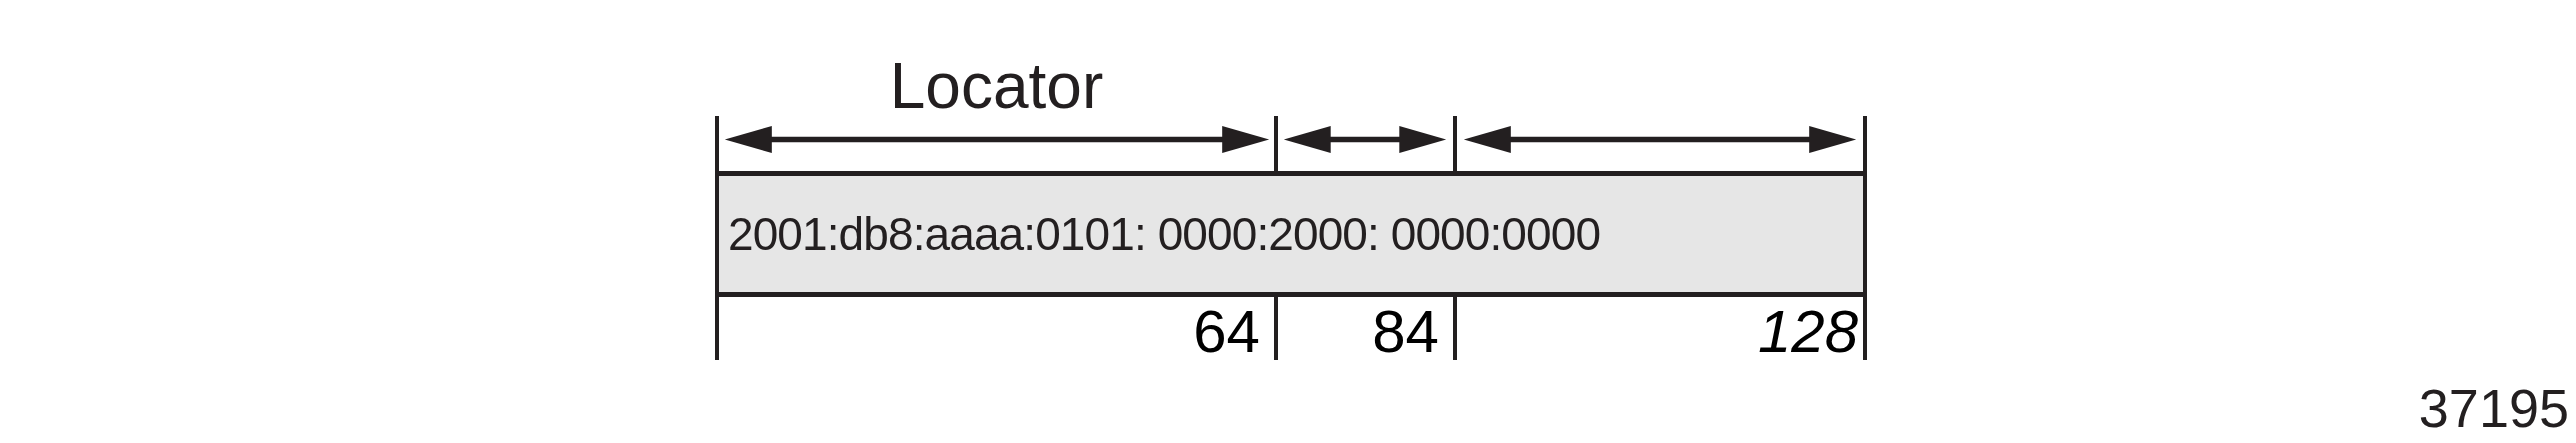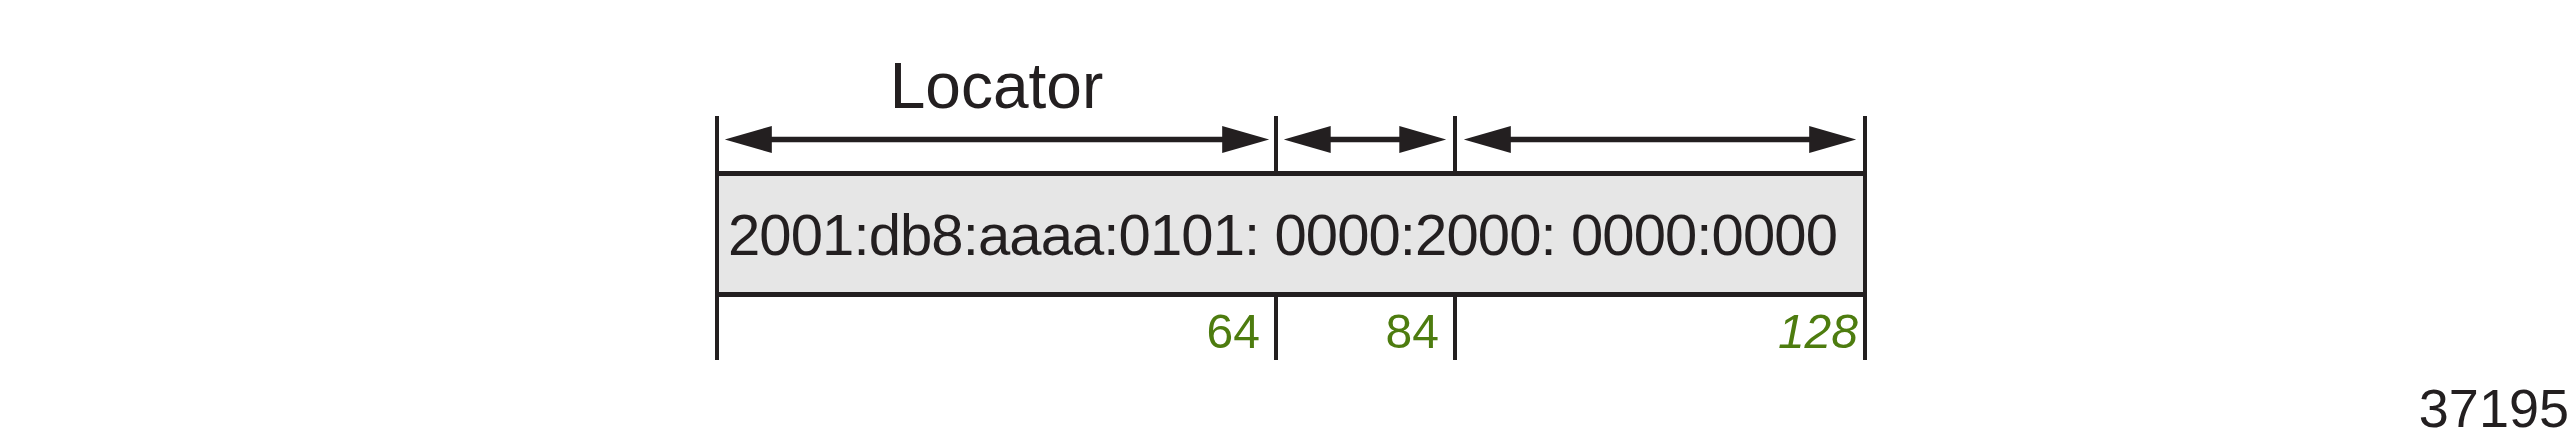--- a/index.html
+++ b/index.html
@@ -47,36 +47,36 @@
     height: 126px;
     box-sizing: border-box;
     background: #e6e6e6;
     border: 5.4px solid #231f20;
     border-left-width: 4.5px;
     border-right-width: 4.5px;
     display: flex;
     align-items: center;
   }
   .sid-address {
-    font-size: 58px;
+    font-size: 46px;
     letter-spacing: -0.9px;
     padding-left: 9px;
     white-space: nowrap;
     color: #231f20;
   }
 
   
   .bit-num {
     position: absolute;
     top: 302px;
     height: 60px;
     line-height: 60px;
-    font-size: 48px;
+    font-size: 60px;
     text-align: right;
-    color: #4d7c0f;
+    color: #000000;
   }
 
   .figure-number {
     position: absolute;
     left: 2169px;
     top: 387px;
     width: 400px;
     height: 43px;
     line-height: 43px;
     font-size: 54px;

